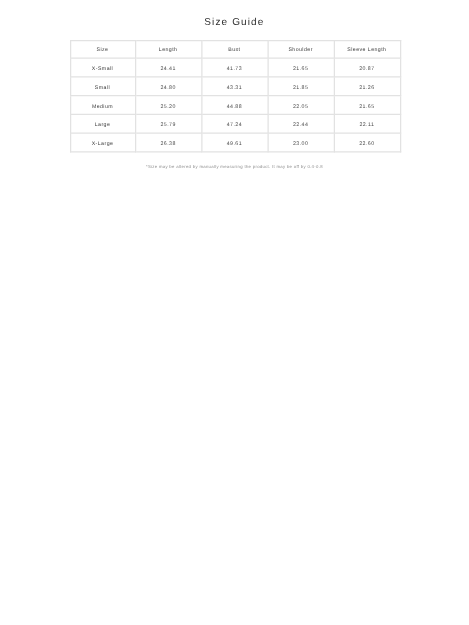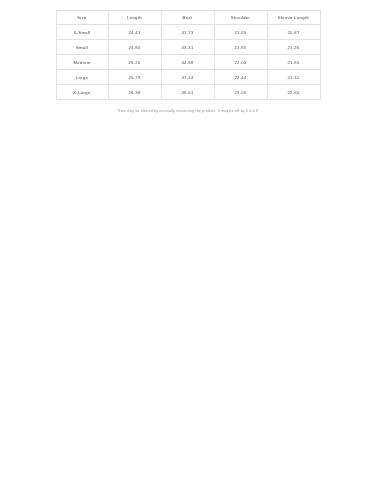--- a/index.html
+++ b/index.html
@@ -89,20 +89,21 @@
     margin: 0;
     padding-top: 9px;
     font-family: "Liberation Sans", "DejaVu Sans", sans-serif;
   }
 </style>
 </head>
 <body>
 
 <div class="page">
 
+  <h1 class="title">Size Guide</h1>
 
   <div class="table-wrap">
     <table class="size-table">
       <colgroup>
         <col class="c-size">
         <col class="c-length">
         <col class="c-bust">
         <col class="c-shoulder">
         <col class="c-sleeve">
       </colgroup>

